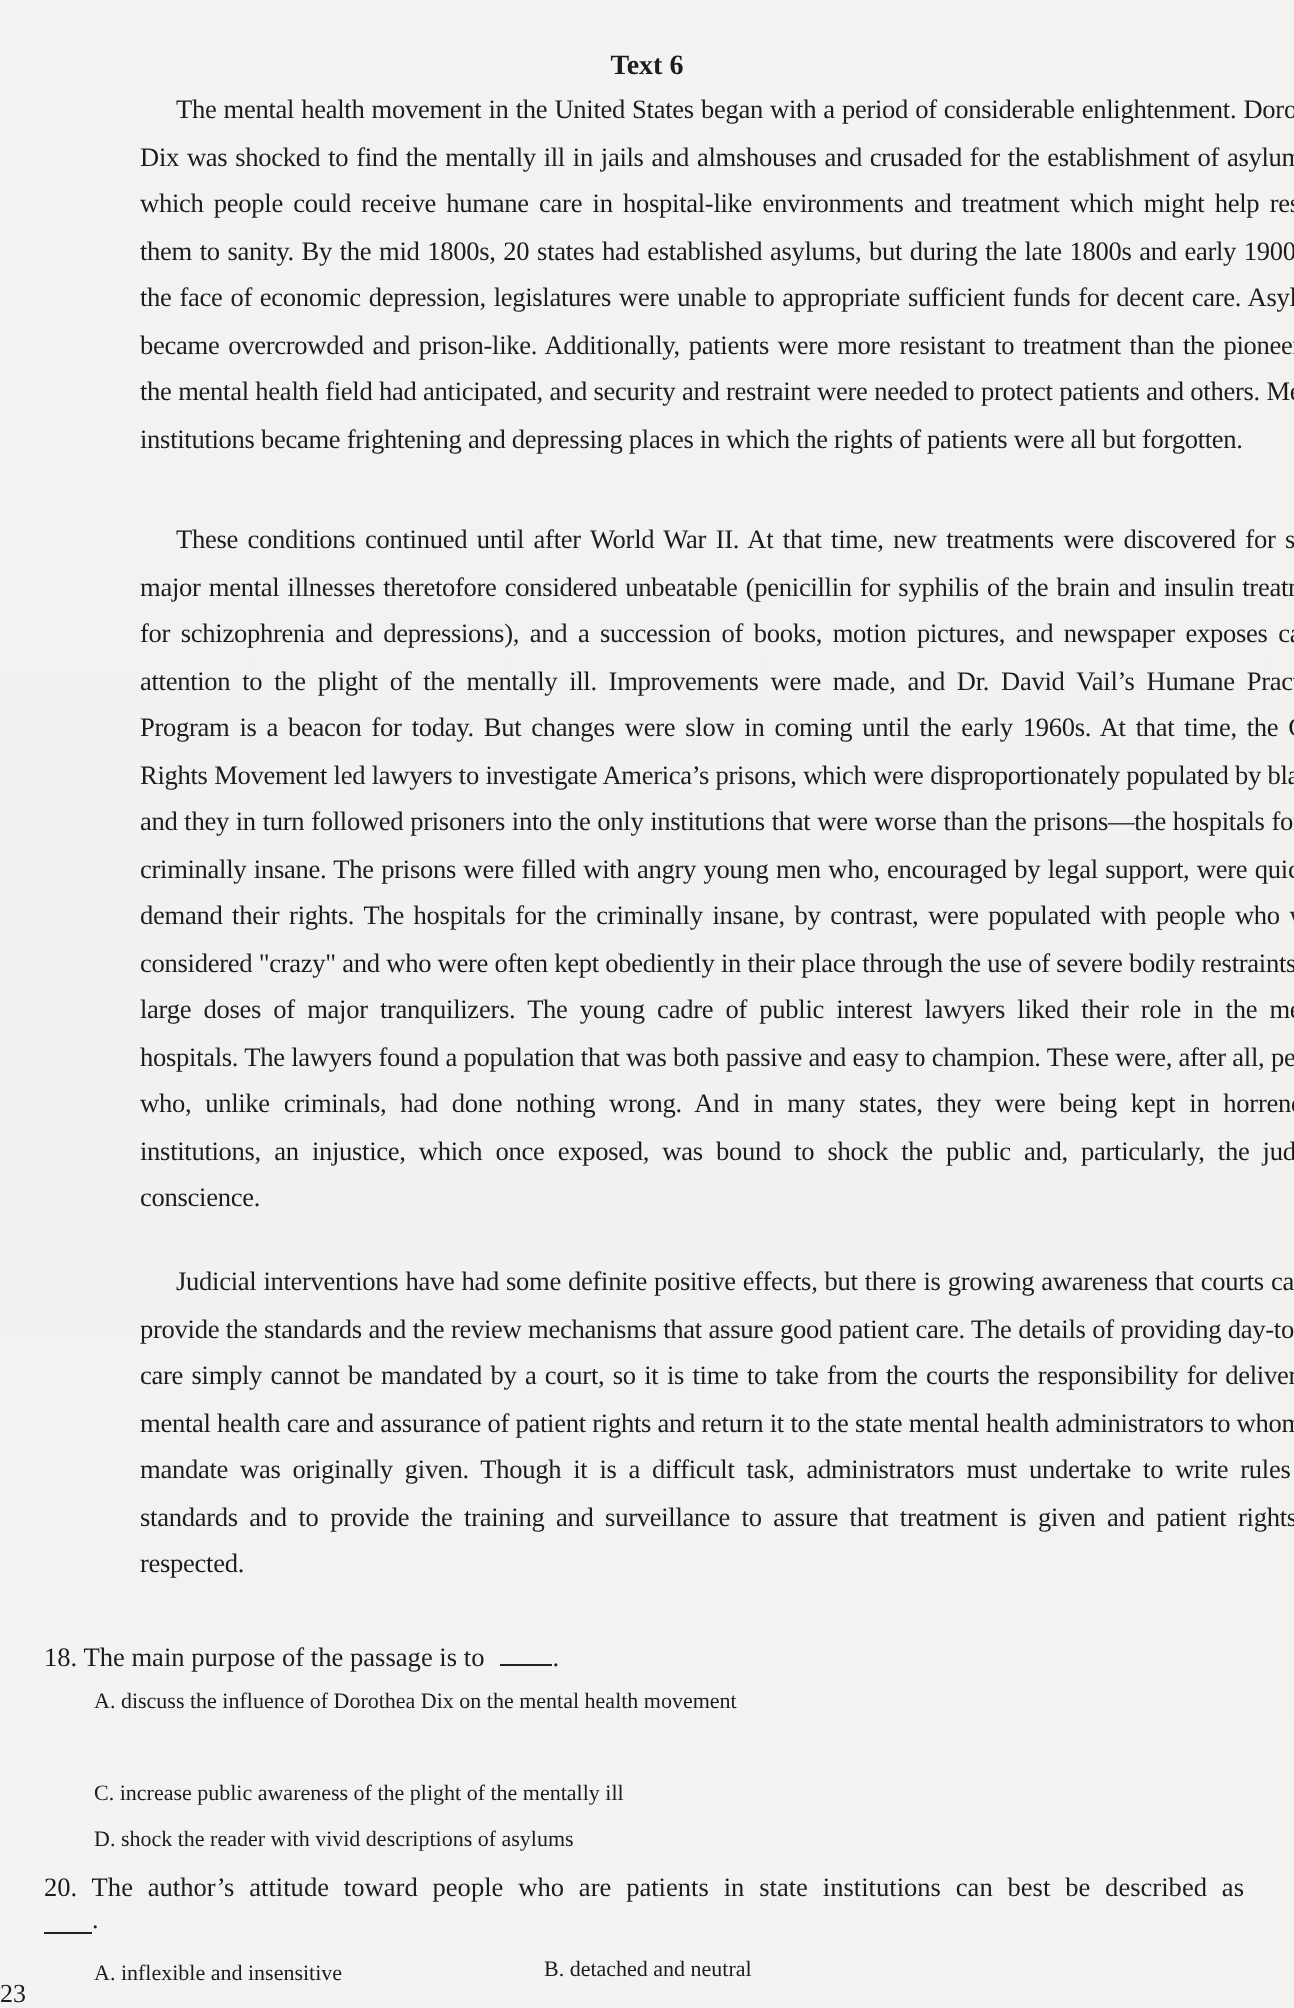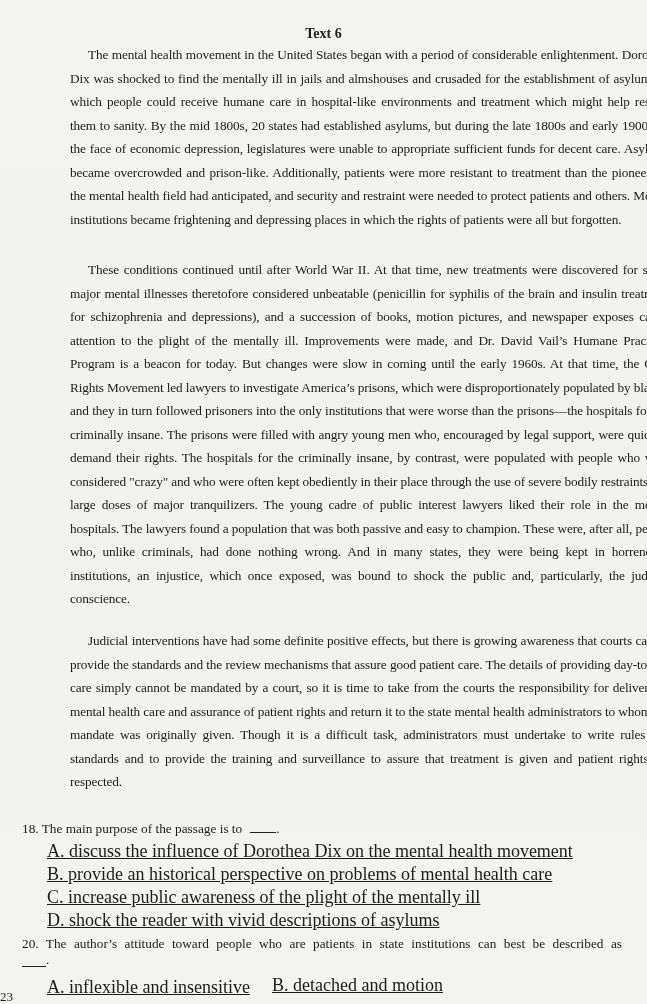--- a/index.html
+++ b/index.html
@@ -27,45 +27,44 @@
     }
     .para .indent { display: inline-block; width: 18px; }
     #p1 { top: 43px; }
     #p2 { top: 258px; }
     #p3 { top: 629px; }
     .q {
       position: absolute; left: 22px; width: 600px;
       font-size: 13.3px; line-height: 23px;
     }
     .blank { display: inline-block; width: 26px; border-bottom: 1px solid #222; margin-left: 8px; height: 12px; vertical-align: baseline; }
-    .opt { position: absolute; left: 47px; font-size: 18px; line-height: 23px; text-decoration: underline; }
+    .opt { position: absolute; left: 47px; font-size: 11px; line-height: 23px; }
     .opt-b19 { left: 272px; }
     .pagenum { position: absolute; top: 980px; left: 0; width: 647px; text-align: left; font-size: 13px; }
   </style>
 </head>
 <body>
 
 <div class="page">
   <div class="title">Text 6</div>
 
   <div class="para" id="p1"><span class="indent"></span><span>The mental health movement in the United States began with a period of considerable enlightenment. Dorothea Dix was shocked to find the mentally ill in jails and almshouses and crusaded for the establishment of asylums in which people could receive humane care in hospital-like environments and treatment which might help restore them to sanity. By the mid 1800s, 20 states had established asylums, but during the late 1800s and early 1900s, in the face of economic depression, legislatures were unable to appropriate sufficient funds for decent care. Asylums became overcrowded and prison-like. Additionally, patients were more resistant to treatment than the pioneers in the mental health field had anticipated, and security and restraint were needed to protect patients and others. Mental institutions became frightening and depressing places in which the rights of patients were all but forgotten.</span></div>
   <div class="para" id="p2"><span class="indent"></span><span>These conditions continued until after World War II. At that time, new treatments were discovered for some major mental illnesses theretofore considered unbeatable (penicillin for syphilis of the brain and insulin treatment for schizophrenia and depressions), and a succession of books, motion pictures, and newspaper exposes called attention to the plight of the mentally ill. Improvements were made, and Dr. David Vail’s Humane Practices Program is a beacon for today. But changes were slow in coming until the early 1960s. At that time, the Civil Rights Movement led lawyers to investigate America’s prisons, which were disproportionately populated by blacks, and they in turn followed prisoners into the only institutions that were worse than the prisons—the hospitals for the criminally insane. The prisons were filled with angry young men who, encouraged by legal support, were quick to demand their rights. The hospitals for the criminally insane, by contrast, were populated with people who were considered "crazy" and who were often kept obediently in their place through the use of severe bodily restraints and large doses of major tranquilizers. The young cadre of public interest lawyers liked their role in the mental hospitals. The lawyers found a population that was both passive and easy to champion. These were, after all, people who, unlike criminals, had done nothing wrong. And in many states, they were being kept in horrendous institutions, an injustice, which once exposed, was bound to shock the public and, particularly, the judicial conscience.</span></div>
   <div class="para" id="p3"><span class="indent"></span><span>Judicial interventions have had some definite positive effects, but there is growing awareness that courts cannot provide the standards and the review mechanisms that assure good patient care. The details of providing day-to-day care simply cannot be mandated by a court, so it is time to take from the courts the responsibility for delivery of mental health care and assurance of patient rights and return it to the state mental health administrators to whom the mandate was originally given. Though it is a difficult task, administrators must undertake to write rules and standards and to provide the training and surveillance to assure that treatment is given and patient rights are respected.</span></div>
 
   <div class="q" style="top:817px;">
     <span>18. The main purpose of the passage is to</span><span class="blank"></span><span>.</span>
   </div>
   <div class="opt" style="top:840px;">A. discuss the influence of Dorothea Dix on the mental health movement</div>
-  <div class="opt" style="top:863px;">B. provide an historical perspective on problems of mental health care</div>
   <div class="opt" style="top:886px;">C. increase public awareness of the plight of the mentally ill</div>
   <div class="opt" style="top:909px;">D. shock the reader with vivid descriptions of asylums</div>
 
   <div class="q" style="top:932px; text-align:justify; text-align-last:justify;">
     <span>20. The author’s attitude toward people who are patients in state institutions can best be described as</span>
   </div>
   <div style="position:absolute; left:22px; top:966px; width:24px; border-bottom:1px solid #222;"></div>
   <div style="position:absolute; left:46px; top:952px; font-size:13px;">.</div>
 
   <div class="opt" style="top:976px;">A. inflexible and insensitive</div>
-  <div class="opt opt-b19" style="top:974px;">B. detached and motion</div>
+  <div class="opt opt-b19" style="top:974px;">B. detached and neutral</div>
 
   <div class="pagenum" style="top:990px; line-height:14px;">23</div>
 </div>
 
 </body></html>

